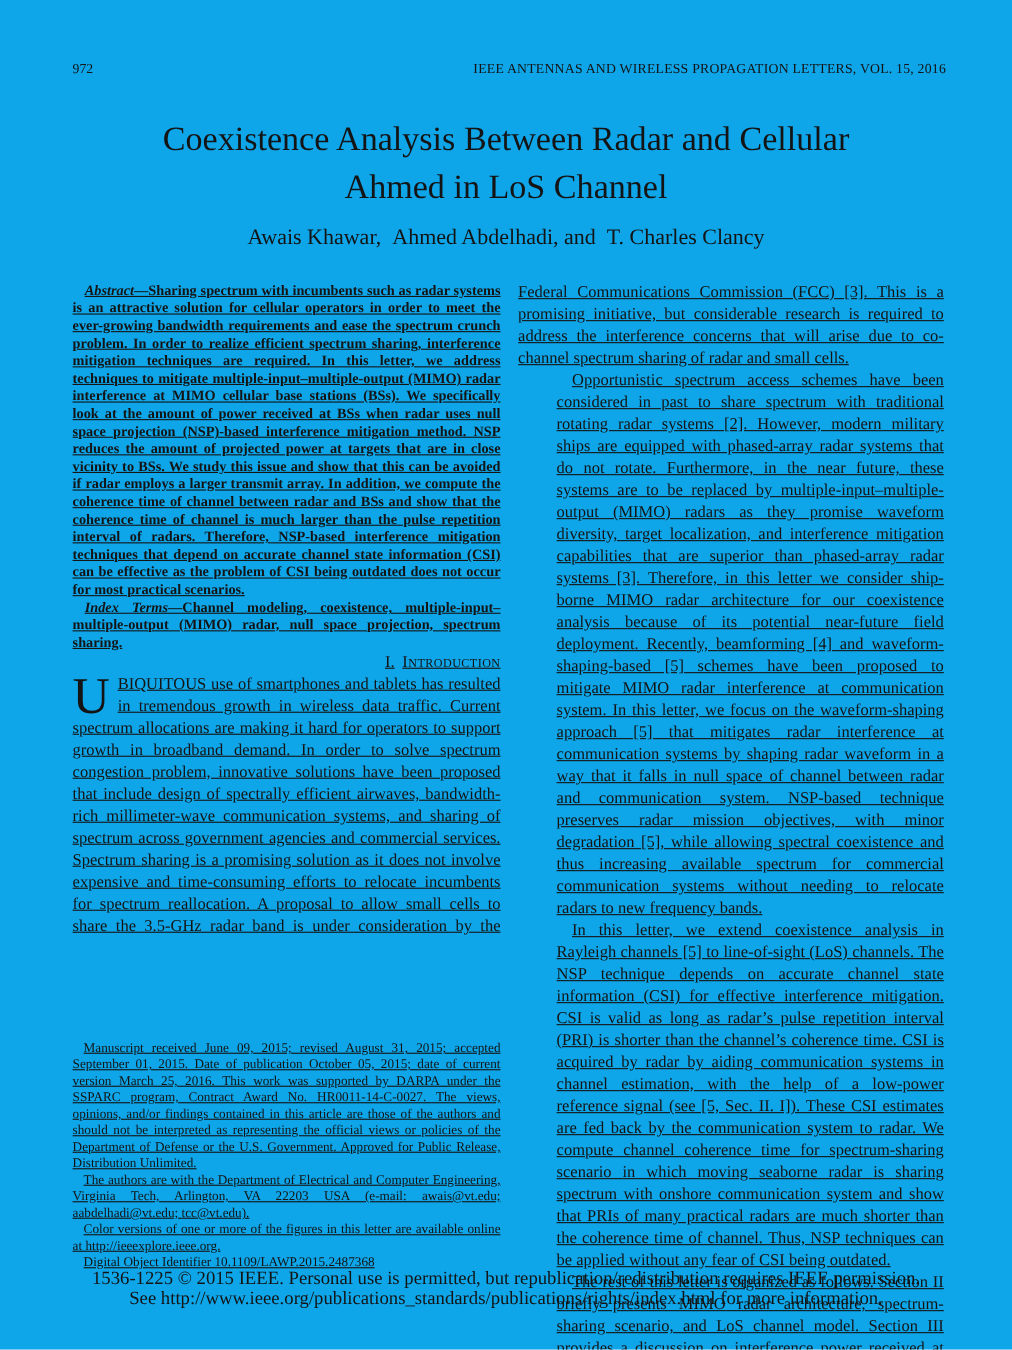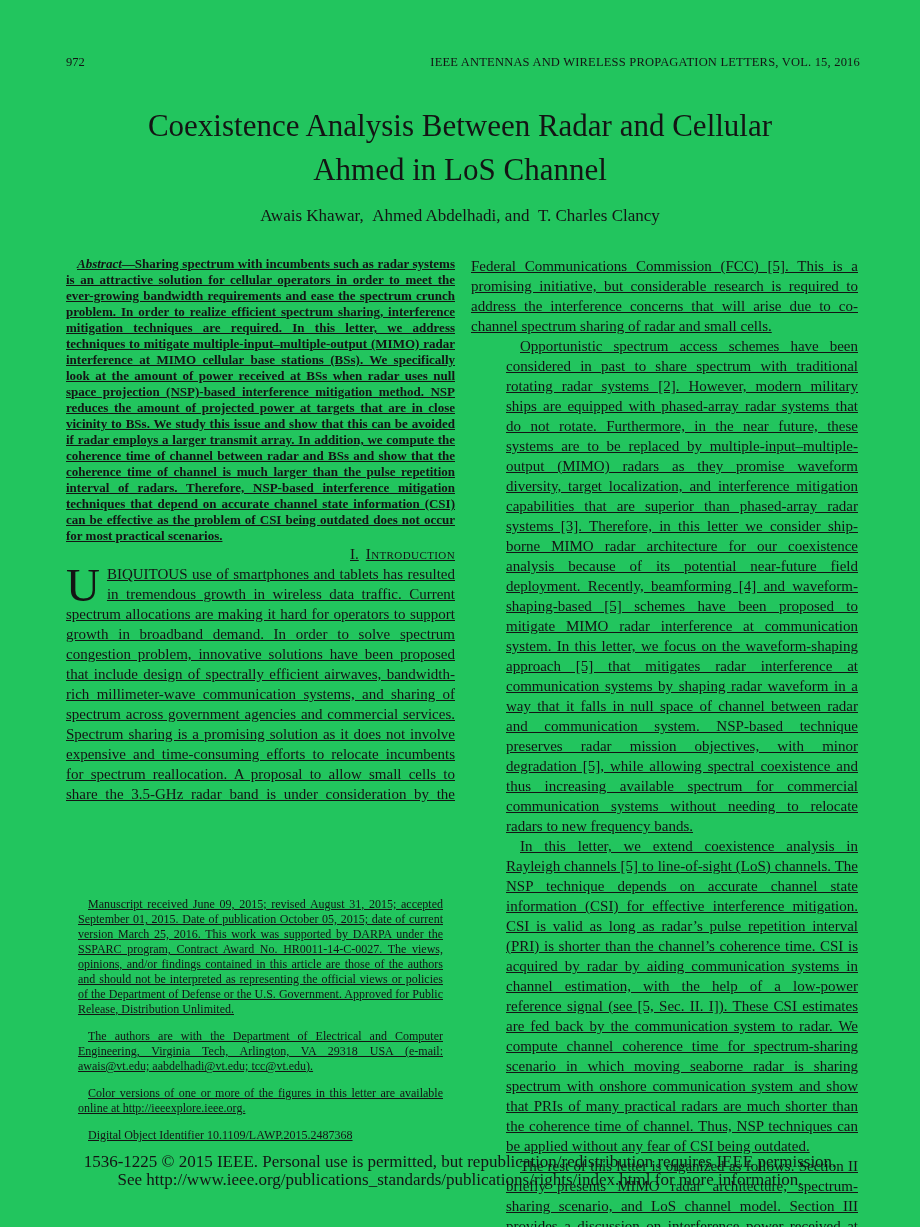--- a/index.html
+++ b/index.html
@@ -1,39 +1,39 @@
 <!DOCTYPE html>
 <html><head>
 <meta charset="utf-8">
 <style>
   html, body { margin:0; padding:0; background:#ffffff; }
   .page {
     position:relative;
     width:920px; height:1227px;
-    background:#22c55e;
+    background:#0ea5e9;
     font-family:"Liberation Serif", serif;
     color:#141414;
     overflow:hidden;
   }
 
   
   .runhead {
     position:absolute; top:55px; left:66px; width:794px;
     display:flex; justify-content:space-between; align-items:baseline;
     font-size:12.5px; line-height:14px;
   }
   .runhead .journal { letter-spacing:0.2px;font-family:Liberation Serif, serif; }
 
   
   .titleblock {
     position:absolute; top:90px; left:50px; right:50px;
     text-align:center;
   }
   .paper-title { font-size:31px; line-height:44px; font-weight:normal; margin:14px; }
-  .authors { margin-top:5px; font-size:17px; line-height:20px; }
+  .authors { margin-top:5px; font-size:20px; line-height:20px; }
 
   
   .col {
     position:absolute; top:256px;
     font-size:15px; line-height:20px;
     text-align:justify;
   }
   .col p { margin:0;text-decoration:underline; }
   .col-left {
     left:66px; width:389px; height:899px;
@@ -59,21 +59,21 @@
   .dropcap {
     float:left;
     font-size:47px; line-height:38px;
     margin:2px 7px 0 0;
   }
 
   .footnotes {
     margin-top:auto;
     font-size:12px; line-height:15px;
   }
-  .footnotes p { text-indent:10px; margin:12px; }
+  .footnotes p { text-indent:10px; margin:0; }
 
   .col-right p.ind { text-indent:14px;margin-left:35px; }
 
   
   .pagefooter {
     position:absolute; top:1153px; left:0; width:920px;
     text-align:center;
     font-size:17px; line-height:17.5px;
   }
 </style>
@@ -92,36 +92,39 @@
       <div>Coexistence Analysis Between Radar and Cellular</div>
       <div>Ahmed in LoS Channel</div>
     </h1>
     <div class="authors">Awais Khawar, Ahmed Abdelhadi, and T. Charles Clancy</div>
   </div>
 
   <div class="col col-left">
     <p class="abstract">
       <span class="lead">Abstract</span><span>—Sharing spectrum with incumbents such as radar systems is an attractive solution for cellular operators in order to meet the ever-growing bandwidth requirements and ease the spectrum crunch problem. In order to realize efficient spectrum sharing, interference mitigation techniques are required. In this letter, we address techniques to mitigate multiple-input–multiple-output (MIMO) radar interference at MIMO cellular base stations (BSs). We specifically look at the amount of power received at BSs when radar uses null space projection (NSP)-based interference mitigation method. NSP reduces the amount of projected power at targets that are in close vicinity to BSs. We study this issue and show that this can be avoided if radar employs a larger transmit array. In addition, we compute the coherence time of channel between radar and BSs and show that the coherence time of channel is much larger than the pulse repetition interval of radars. Therefore, NSP-based interference mitigation techniques that depend on accurate channel state information (CSI) can be effective as the problem of CSI being outdated does not occur for most practical scenarios.</span>
     </p>
+    <p class="idxterms">
+      <span class="lead">Index Terms</span><span>—Channel modeling, coexistence, multiple-input–multiple-output (MIMO) radar, null space projection, spectrum sharing.</span>
+    </p>
     <p class="sec-heading">
       <span>I.</span><span class="sc">Introduction</span>
     </p>
     <p class="intro">
       <span class="dropcap">U</span><span>BIQUITOUS use of smartphones and tablets has resulted in tremendous growth in wireless data traffic. Current spectrum allocations are making it hard for operators to support growth in broadband demand. In order to solve spectrum congestion problem, innovative solutions have been proposed that include design of spectrally efficient airwaves, bandwidth-rich millimeter-wave communication systems, and sharing of spectrum across government agencies and commercial services. Spectrum sharing is a promising solution as it does not involve expensive and time-consuming efforts to relocate incumbents for spectrum reallocation. A proposal to allow small cells to share the 3.5-GHz radar band is under consideration by the</span>
     </p>
     <div class="footnotes">
       <p>Manuscript received June 09, 2015; revised August 31, 2015; accepted September 01, 2015. Date of publication October 05, 2015; date of current version March 25, 2016. This work was supported by DARPA under the SSPARC program, Contract Award No. HR0011-14-C-0027. The views, opinions, and/or findings contained in this article are those of the authors and should not be interpreted as representing the official views or policies of the Department of Defense or the U.S. Government. Approved for Public Release, Distribution Unlimited.</p>
-      <p>The authors are with the Department of Electrical and Computer Engineering, Virginia Tech, Arlington, VA 29318 USA (e-mail: awais@vt.edu; aabdelhadi@vt.edu; tcc@vt.edu).</p>
+      <p>The authors are with the Department of Electrical and Computer Engineering, Virginia Tech, Arlington, VA 22203 USA (e-mail: awais@vt.edu; aabdelhadi@vt.edu; tcc@vt.edu).</p>
       <p>Color versions of one or more of the figures in this letter are available online at http://ieeexplore.ieee.org.</p>
       <p>Digital Object Identifier 10.1109/LAWP.2015.2487368</p>
     </div>
   </div>
 
   <div class="col col-right">
-    <p>Federal Communications Commission (FCC) [5]. This is a promising initiative, but considerable research is required to address the interference concerns that will arise due to co-channel spectrum sharing of radar and small cells.</p>
+    <p>Federal Communications Commission (FCC) [3]. This is a promising initiative, but considerable research is required to address the interference concerns that will arise due to co-channel spectrum sharing of radar and small cells.</p>
     <p class="ind">Opportunistic spectrum access schemes have been considered in past to share spectrum with traditional rotating radar systems [2]. However, modern military ships are equipped with phased-array radar systems that do not rotate. Furthermore, in the near future, these systems are to be replaced by multiple-input–multiple-output (MIMO) radars as they promise waveform diversity, target localization, and interference mitigation capabilities that are superior than phased-array radar systems [3]. Therefore, in this letter we consider ship-borne MIMO radar architecture for our coexistence analysis because of its potential near-future field deployment. Recently, beamforming [4] and waveform-shaping-based [5] schemes have been proposed to mitigate MIMO radar interference at communication system. In this letter, we focus on the waveform-shaping approach [5] that mitigates radar interference at communication systems by shaping radar waveform in a way that it falls in null space of channel between radar and communication system. NSP-based technique preserves radar mission objectives, with minor degradation [5], while allowing spectral coexistence and thus increasing available spectrum for commercial communication systems without needing to relocate radars to new frequency bands.</p>
     <p class="ind">In this letter, we extend coexistence analysis in Rayleigh channels [5] to line-of-sight (LoS) channels. The NSP technique depends on accurate channel state information (CSI) for effective interference mitigation. CSI is valid as long as radar’s pulse repetition interval (PRI) is shorter than the channel’s coherence time. CSI is acquired by radar by aiding communication systems in channel estimation, with the help of a low-power reference signal (see [5, Sec. II. I]). These CSI estimates are fed back by the communication system to radar. We compute channel coherence time for spectrum-sharing scenario in which moving seaborne radar is sharing spectrum with onshore communication system and show that PRIs of many practical radars are much shorter than the coherence time of channel. Thus, NSP techniques can be applied without any fear of CSI being outdated.</p>
     <p class="ind">The rest of this letter is organized as follows. Section II briefly presents MIMO radar architecture, spectrum-sharing scenario, and LoS channel model. Section III provides a discussion on interference power received at communication systems and loss in projected radar power at target. Section IV computes the coherence time of channel and discusses a numerical example. Section V concludes the letter.</p>
   </div>
 
   <div class="pagefooter">
     <div>1536-1225 © 2015 IEEE. Personal use is permitted, but republication/redistribution requires IEEE permission.</div>
     <div>See http://www.ieee.org/publications_standards/publications/rights/index.html for more information.</div>
   </div>
 

